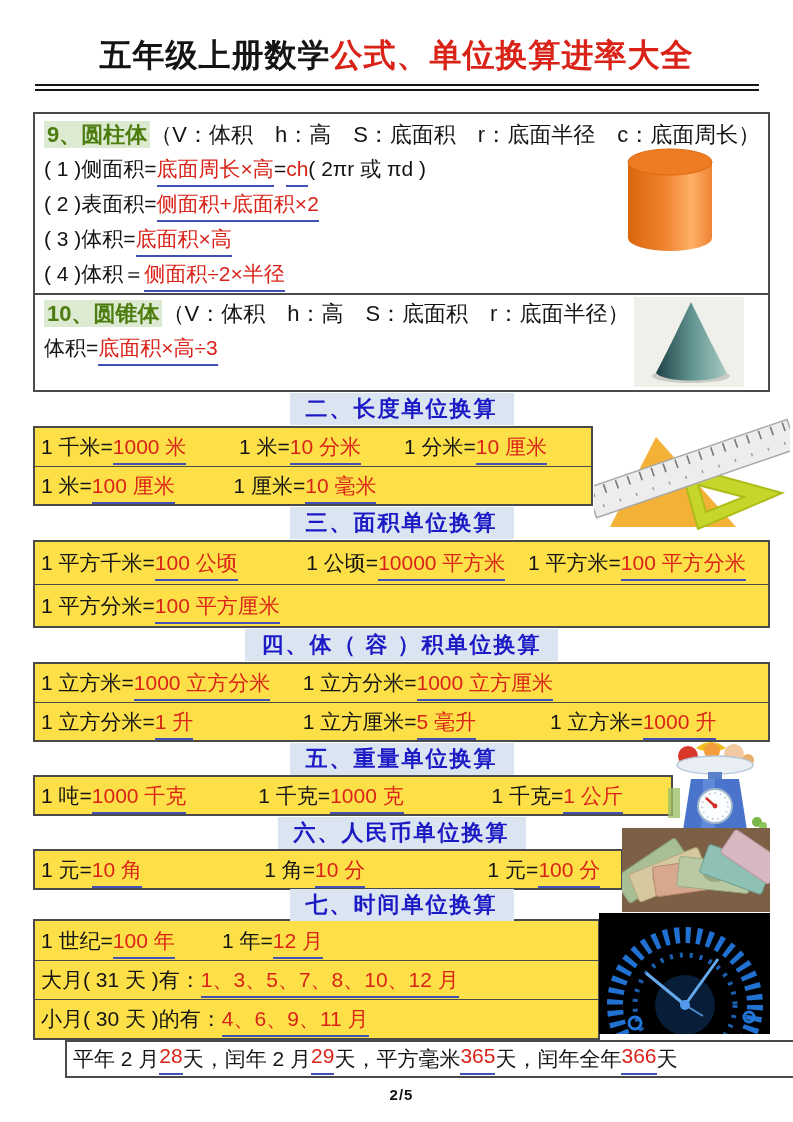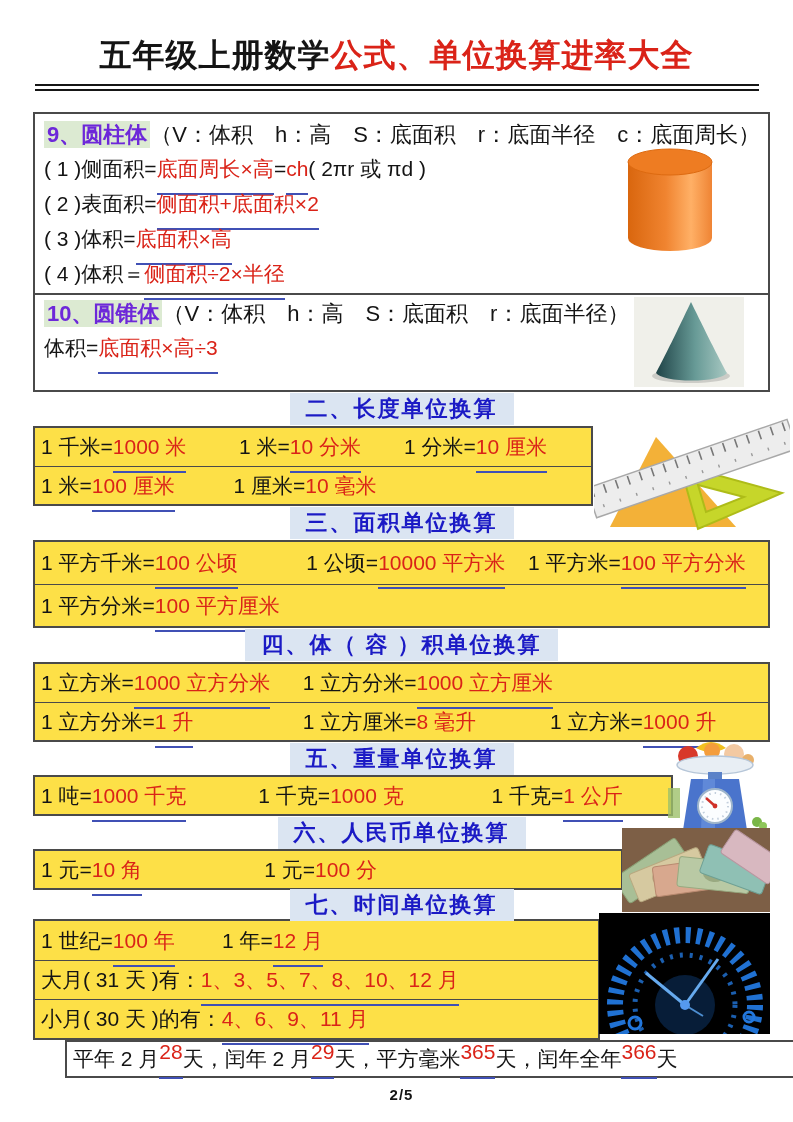--- a/index.html
+++ b/index.html
@@ -12,22 +12,22 @@
   .title-underline{width:724px;height:3px;margin:6px auto 0;
         border-top:2px solid #161616;border-bottom:2px solid #161616;}
   .content{margin-left:33px;width:737px;}
   
   .geo-box{box-sizing:border-box;border:2px solid #4a4a4a;height:280px;padding:4px 9px 0;}
   .geo-head{font-size:22px;line-height:33px;white-space:nowrap;}
   .geo-line{font-size:21px;line-height:35px;white-space:nowrap;}
   .geo-sep{border-top:2px solid #4a4a4a;margin:2px -9px;}
   
   .s-k{color:#141414;}
-  .s-g{color:#6d28d9;font-weight:bold;background:#dcead2;padding:1px 3px;}
-  .s-r{color:#da2318;border-bottom:2px solid #4050b5;padding-bottom:13px;}
+  .s-g{color:#4d7c0f;font-weight:bold;background:#dcead2;padding:1px 3px;}
+  .s-r{color:#da2318;border-bottom:2px solid #4050b5;padding-bottom:5px;}
   
   .strip{display:flex;align-items:center;justify-content:center;}
   .strip-label{display:inline-block;background:#dbe5f2;color:#1b1ac5;font-weight:bold;
         font-size:22px;letter-spacing:2px;padding:1px 16px;line-height:30px;white-space:nowrap;}
   
   .utable{box-sizing:border-box;border:2px solid #4a4a4a;display:grid;grid-auto-rows:1fr;background:#fde047;}
   .urow{display:grid;align-items:center;font-size:21px;padding-left:6px;white-space:nowrap;}
   .urow + .urow{border-top:1.5px solid #4a4a4a;}
   .cell{white-space:nowrap;}
   .bottom-row{box-sizing:border-box;border:2px solid #4a4a4a;height:38px;display:flex;
@@ -91,21 +91,21 @@
     <div class="strip" style="height:34px">
       <span class="strip-label">四、体（ 容 ）积单位换算</span>
     </div>
     <div class="utable" style="width:737px;height:80px">
       <div class="urow" style="grid-template-columns:36% 64%">
           <div class="cell"><span class="s-k">1 立方米=</span><span class="s-r">1000 立方分米</span></div>
           <div class="cell"><span class="s-k">1 立方分米=</span><span class="s-r">1000 立方厘米</span></div>
         </div>
       <div class="urow" style="grid-template-columns:36% 34% 30%">
           <div class="cell"><span class="s-k">1 立方分米=</span><span class="s-r">1 升</span></div>
-          <div class="cell"><span class="s-k">1 立方厘米=</span><span class="s-r">8 毫升</span></div>
+          <div class="cell"><span class="s-k">1 立方厘米=</span><span class="s-r">5 毫升</span></div>
           <div class="cell"><span class="s-k">1 立方米=</span><span class="s-r">1000 升</span></div>
         </div>
     </div>
 
     <div class="strip" style="height:33px">
       <span class="strip-label">五、重量单位换算</span>
     </div>
     <div class="utable" style="width:640px;height:41px">
       <div class="urow" style="grid-template-columns:34.5% 37% 28.5%">
           <div class="cell"><span class="s-k">1 吨=</span><span class="s-r">1000 千克</span></div>
@@ -113,20 +113,21 @@
           <div class="cell"><span class="s-k">1 千克=</span><span class="s-r">1 公斤</span></div>
         </div>
     </div>
 
     <div class="strip" style="height:33px">
       <span class="strip-label">六、人民币单位换算</span>
     </div>
     <div class="utable" style="width:590px;height:41px">
       <div class="urow" style="grid-template-columns:38.5% 38.5% 23%">
           <div class="cell"><span class="s-k">1 元=</span><span class="s-r">10 角</span></div>
+          <div class="cell"><span class="s-k">1 角=</span><span class="s-r">10 分</span></div>
           <div class="cell"><span class="s-k">1 元=</span><span class="s-r">100 分</span></div>
         </div>
     </div>
 
     <div class="strip" style="height:29px">
       <span class="strip-label">七、时间单位换算</span>
     </div>
     <div class="utable" style="width:567px;height:121px">
       <div class="urow" style="grid-template-columns:32.5% 67.5%">
           <div class="cell"><span class="s-k">1 世纪=</span><span class="s-r">100 年</span></div>

